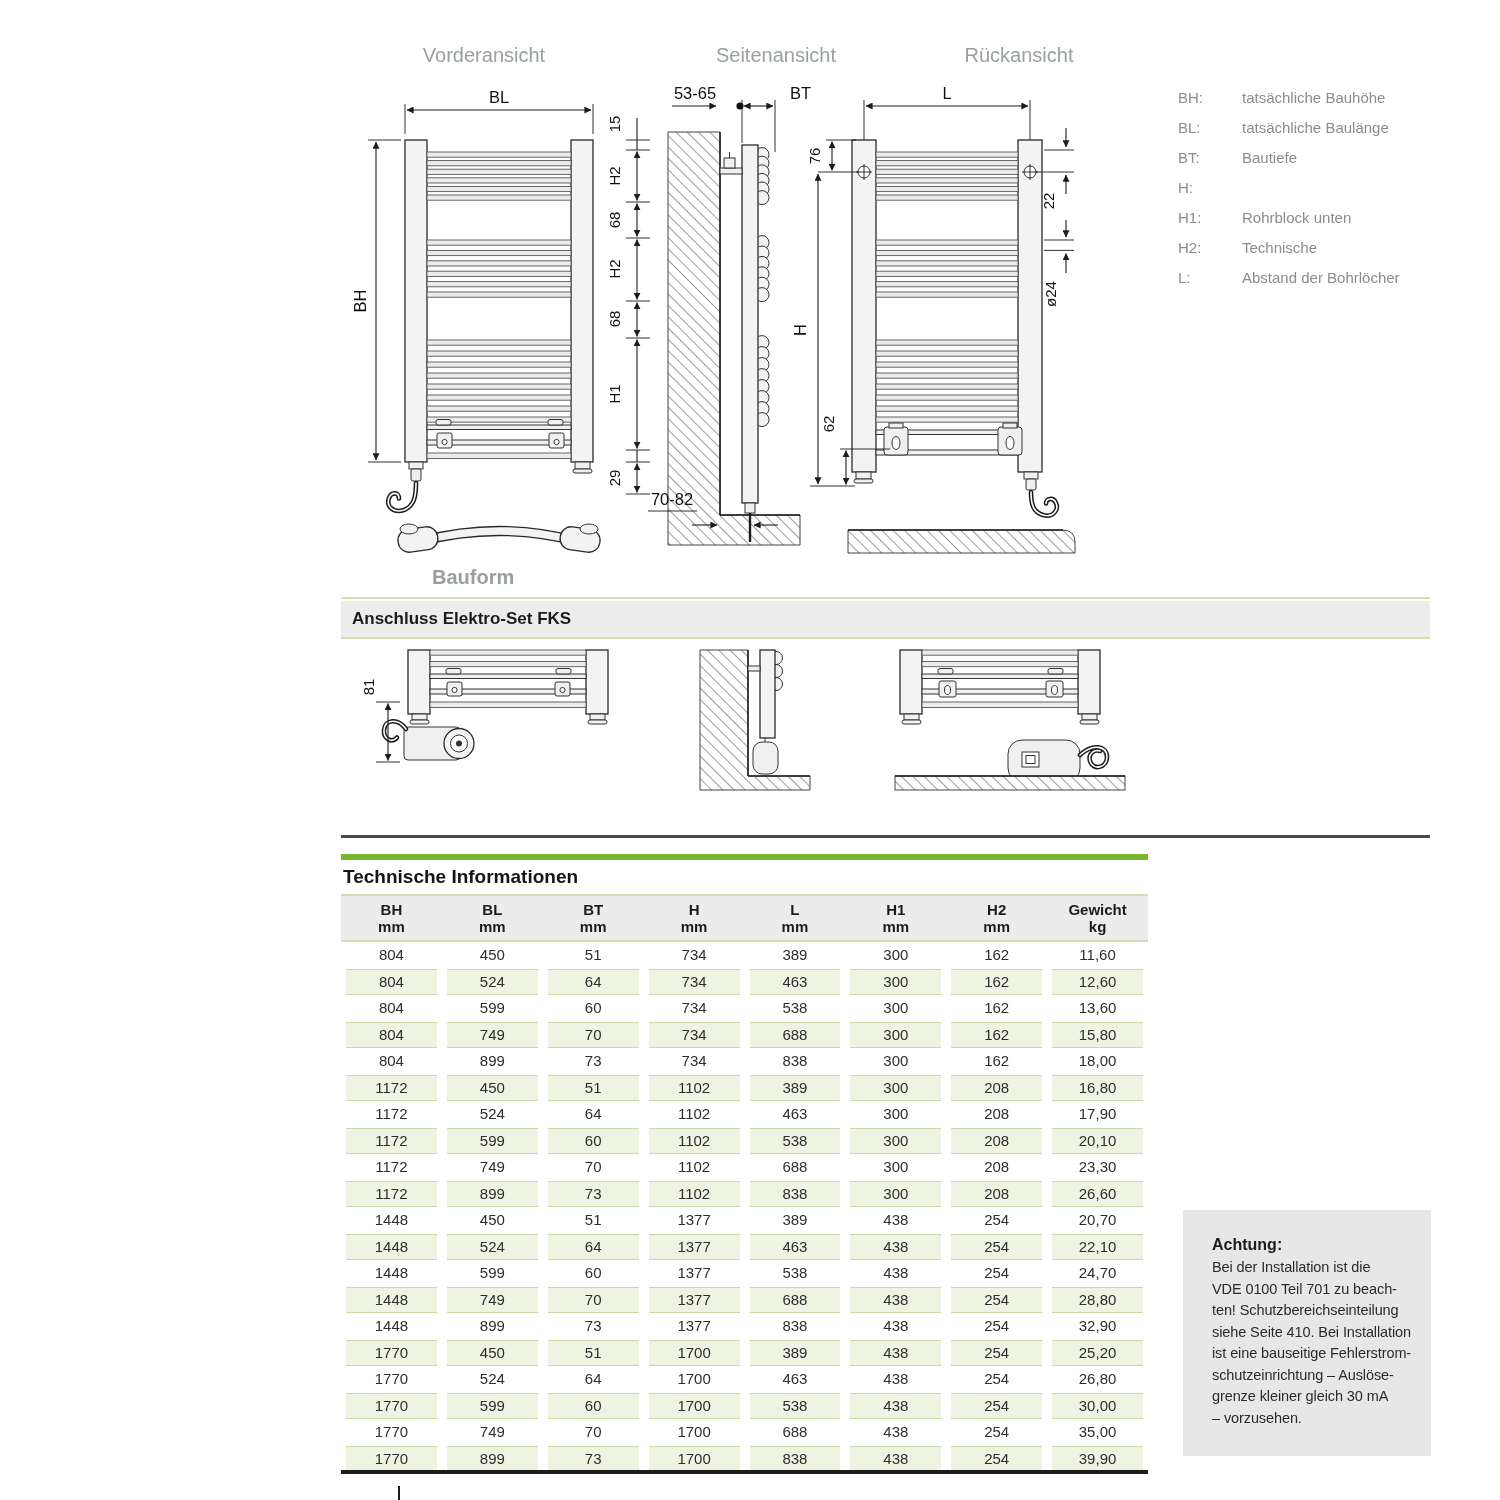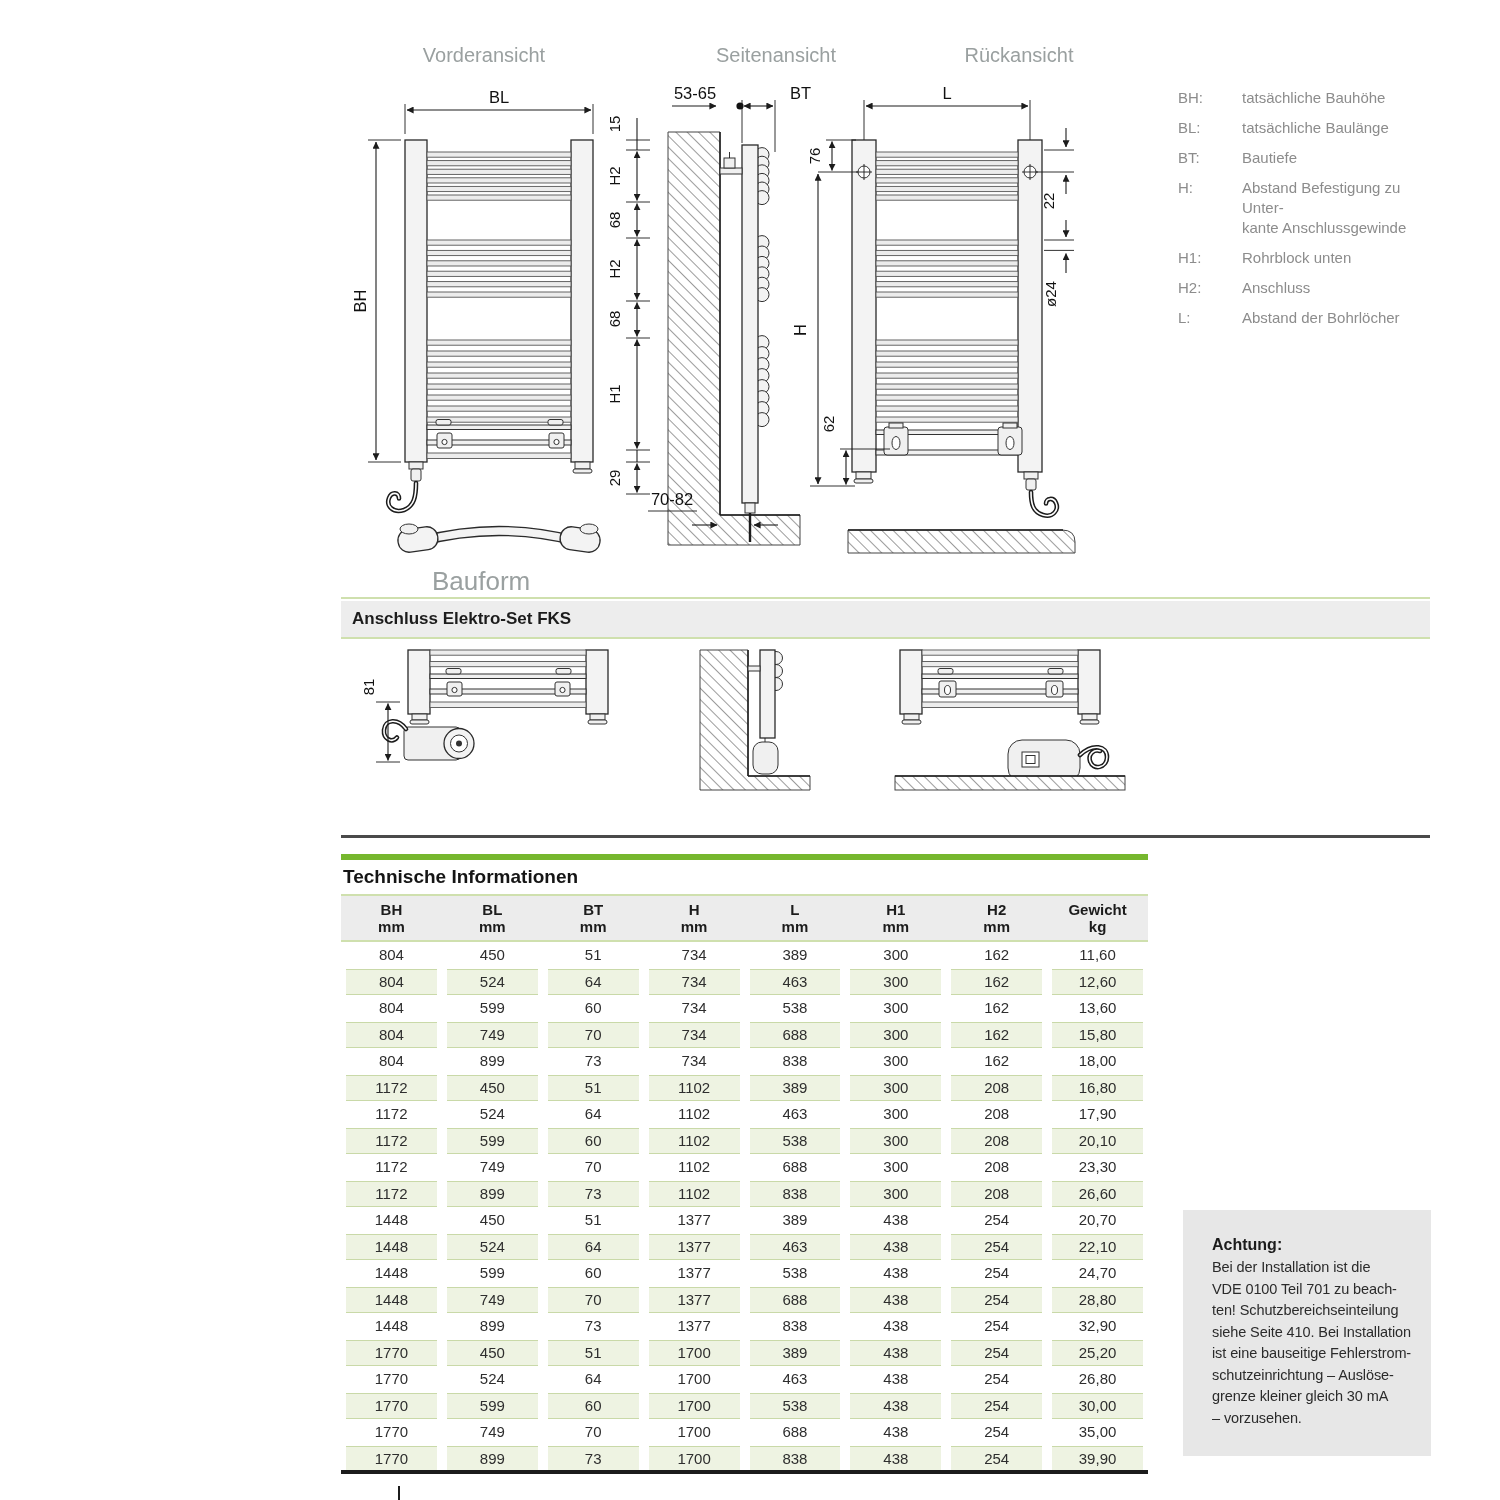--- a/index.html
+++ b/index.html
@@ -1,21 +1,21 @@
 <!DOCTYPE html>
 <html style="--accent: #76b72e; --pale-green: #cfe0ae; --row-green: #eef3e2; --row-border: #c9d9a8; --header-gray: #ececec; --band-gray: #ededed; --warning-bg: #e7e7e7; --muted: #8c8c8c; --title-gray: #9aa0a0; --rule: #4a4a4a; --page-bg: #ffffff;"><head>
 <meta charset="utf-8">
 <style>
   html,body{margin:0;padding:0;background:#fff;}
   .page{position:relative;width:1500px;height:1500px;background:var(--page-bg,#fff);overflow:hidden;
         font-family:"Liberation Sans",sans-serif;color:#222;}
   .abs{position:absolute;}
   
   .view-title{position:absolute;transform:translateX(-50%);font-size:20px;color:var(--title-gray,#9aa0a0);}
-  .caption{position:absolute;font-size:26px;color:var(--title-gray,#9aa0a0);}
+  .caption{position:absolute;font-size:20px;color:var(--title-gray,#9aa0a0);font-weight:bold;}
   
   .legend{position:absolute;left:1178px;top:88px;width:265px;font-size:15px;color:var(--muted,#8c8c8c);}
   .legend-item{display:flex;margin-bottom:10px;line-height:20px;}
   .legend-item .k{width:64px;flex:none;}
   .legend-item .t{white-space:pre-line;}
   
   .band-topline{position:absolute;left:341px;top:597px;width:1089px;height:2px;background:var(--pale-green,#cfe0ae);}
   .band{position:absolute;left:341px;top:601px;width:1089px;height:38px;background:var(--band-gray,#ededed);
         border-bottom:2px solid var(--pale-green,#cfe0ae);box-sizing:border-box;
         font-size:17px;font-weight:bold;line-height:36px;padding-left:11px;color:#1c1c1c;}
@@ -392,30 +392,28 @@
       <div class="legend-item">
         <span class="k">BL:</span>
         <span class="t">tatsächliche Baulänge</span>
       </div>
       <div class="legend-item">
         <span class="k">BT:</span>
         <span class="t">Bautiefe</span>
       </div>
       <div class="legend-item">
         <span class="k">H:</span>
-        <span class="t">Abstand Befestigung zu Unter-
-kante Anschlussgewinde</span>
       </div>
       <div class="legend-item">
         <span class="k">H1:</span>
         <span class="t">Rohrblock unten</span>
       </div>
       <div class="legend-item">
         <span class="k">H2:</span>
-        <span class="t">Anschluss</span>
+        <span class="t">Technische</span>
       </div>
       <div class="legend-item">
         <span class="k">L:</span>
         <span class="t">Abstand der Bohrlöcher</span>
       </div>
     </div>
 
   <div class="caption" style="left:432px;top:566px;">Bauform</div>
 
   <div class="band-topline"></div>

